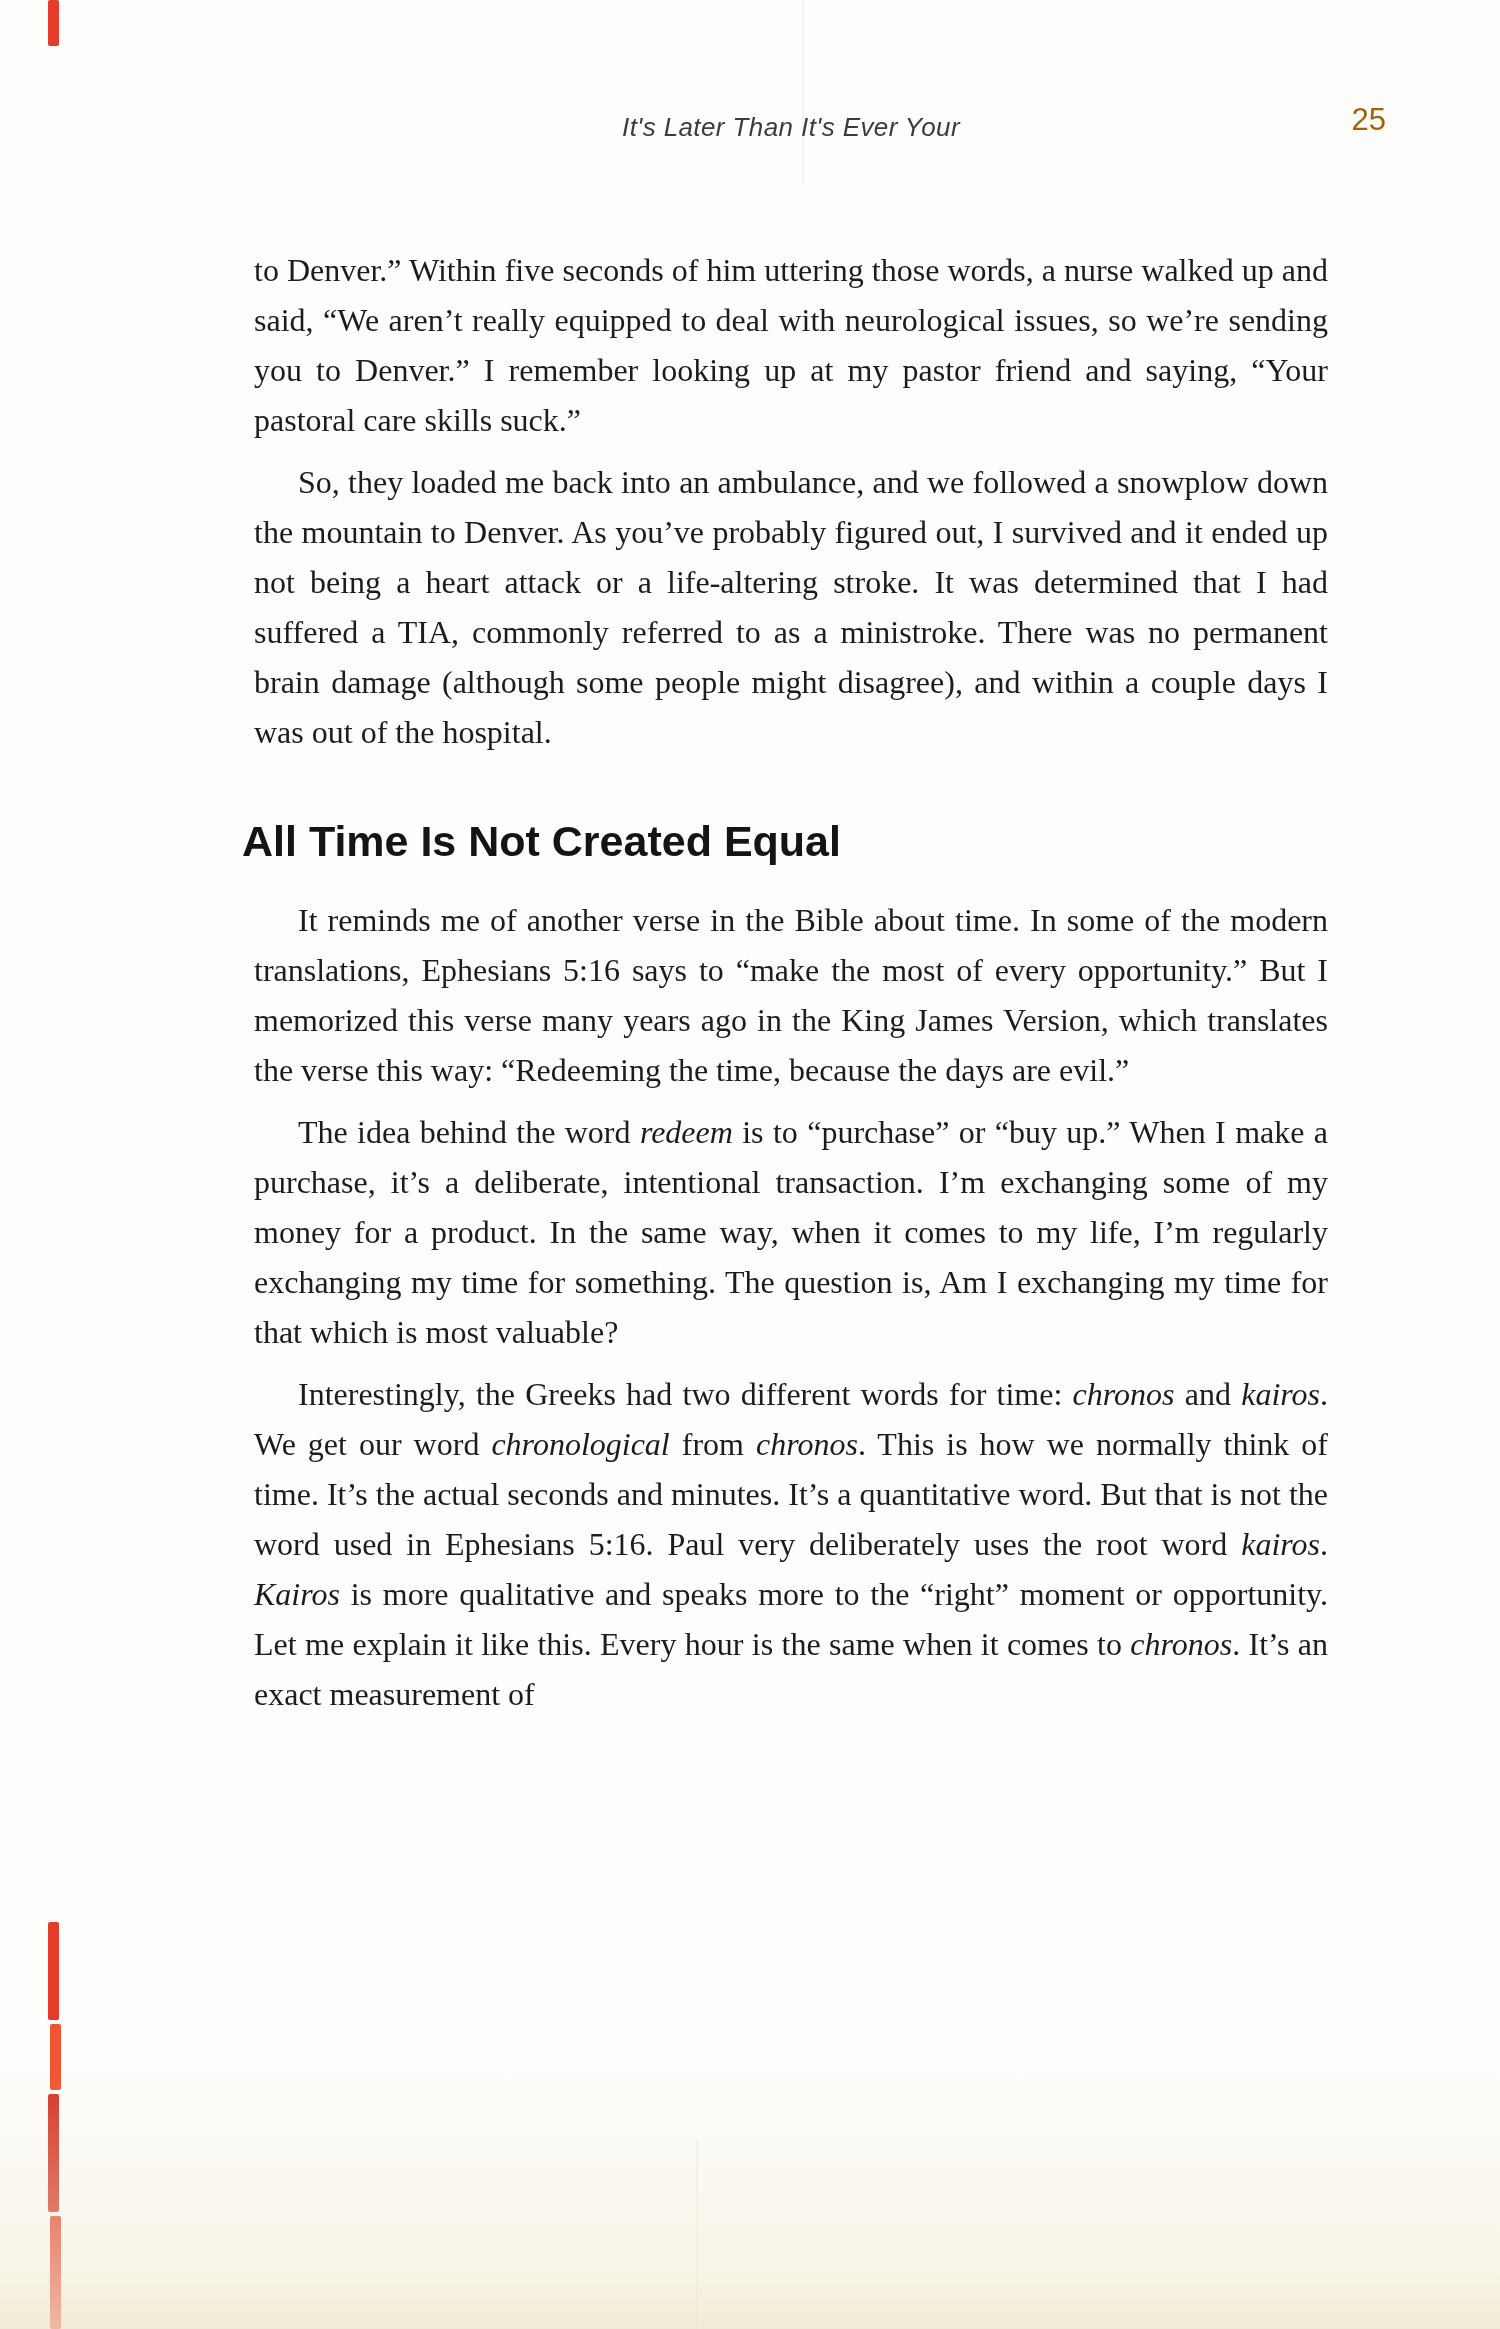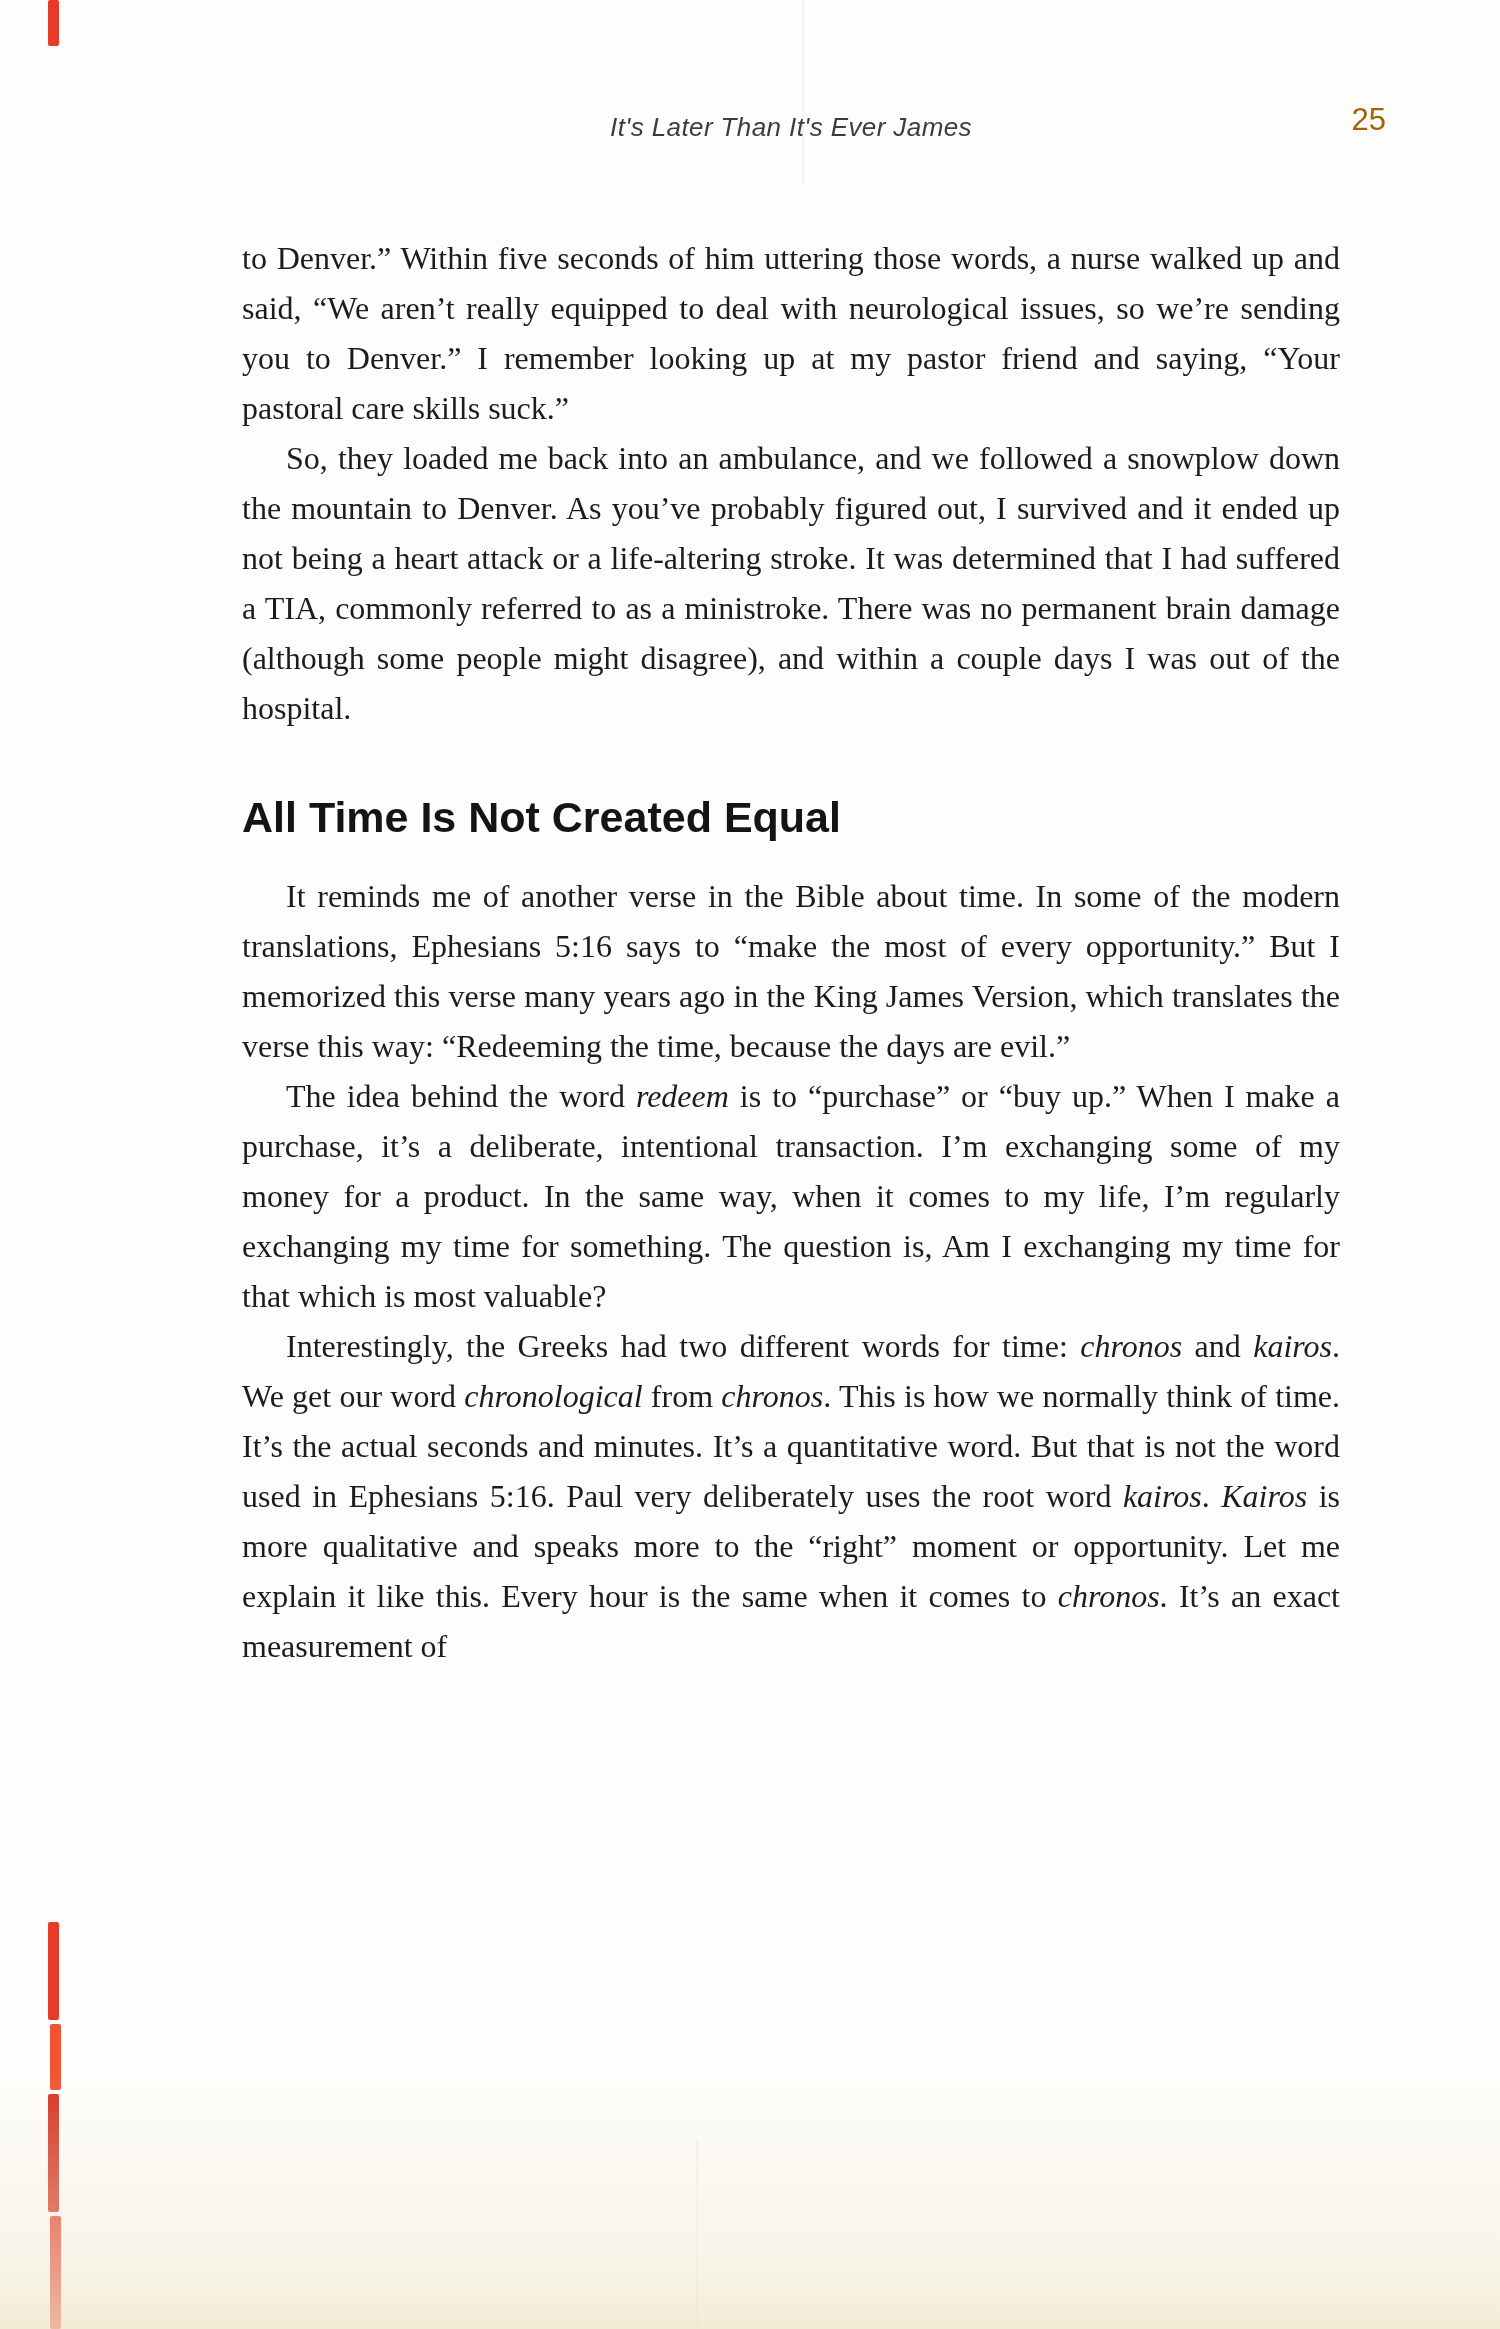--- a/index.html
+++ b/index.html
@@ -53,21 +53,21 @@
   .text-block {
     position: absolute;
     top: 233px;
     left: 242px;
     width: 1098px;
     color: #1c1c1c;
     font-size: 32px;
     line-height: 50px;
     text-align: justify;
   }
-  .para { margin: 0; }
+  .para { margin: 12px; }
   .para.indent { text-indent: 44px; }
   .it { font-style: italic; }
   .section-heading {
     font-family: "Liberation Sans", sans-serif;
     font-weight: bold;
     font-size: 43px;
     line-height: 40px;
     color: #141414;
     margin: 64px 0 34px 0;
     text-align: left;
@@ -101,21 +101,21 @@
 
   <div class="scan-mark mark-top" style="background: rgb(230, 58, 43);"></div>
   <div class="scan-mark mark-b1" style="background: rgb(230, 58, 43);"></div>
   <div class="scan-mark mark-b2" style="background: rgb(240, 85, 47);"></div>
   <div class="scan-mark mark-b3" style="background: rgb(212, 52, 36);"></div>
   <div class="scan-mark mark-b4" style="background: rgb(230, 58, 43);"></div>
   <div class="crease crease-top"></div>
   <div class="crease crease-bottom"></div>
 
   <header class="running-head">
-    <span class="head-title">It's Later Than It's Ever James</span>
+    <span class="head-title">It's Later Than It's Ever Your</span>
     <span class="page-number">25</span>
   </header>
 
   <main class="text-block">
     <p class="para"><span>to Denver.” Within five seconds of him uttering those words, a nurse walked up and said, “We aren’t really equipped to deal with neurological issues, so we’re sending you to Denver.” I remember looking up at my pastor friend and saying, “Your pastoral care skills suck.”</span></p>
     <p class="para indent"><span>So, they loaded me back into an ambulance, and we followed a snowplow down the mountain to Denver. As you’ve probably figured out, I survived and it ended up not being a heart attack or a life-altering stroke. It was determined that I had suffered a TIA, commonly referred to as a ministroke. There was no permanent brain damage (although some people might disagree), and within a couple days I was out of the hospital.</span></p>
     <h2 class="section-heading">All Time Is Not Created Equal</h2>
     <p class="para indent"><span>It reminds me of another verse in the Bible about time. In some of the modern translations, Ephesians 5:16 says to “make the most of every opportunity.” But I memorized this verse many years ago in the King James Version, which translates the verse this way: “Redeeming the time, because the days are evil.”</span></p>
     <p class="para indent"><span>The idea behind the word </span><span class="it">redeem</span><span> is to “purchase” or “buy up.” When I make a purchase, it’s a deliberate, intentional transaction. I’m exchanging some of my money for a product. In the same way, when it comes to my life, I’m regularly exchanging my time for something. The question is, Am I exchanging my time for that which is most valuable?</span></p>
     <p class="para indent"><span>Interestingly, the Greeks had two different words for time: </span><span class="it">chronos</span><span> and </span><span class="it">kairos</span><span>. We get our word </span><span class="it">chronological</span><span> from </span><span class="it">chronos</span><span>. This is how we normally think of time. It’s the actual seconds and minutes. It’s a quantitative word. But that is not the word used in Ephesians 5:16. Paul very deliberately uses the root word </span><span class="it">kairos</span><span>. </span><span class="it">Kairos</span><span> is more qualitative and speaks more to the “right” moment or opportunity. Let me explain it like this. Every hour is the same when it comes to </span><span class="it">chronos</span><span>. It’s an exact measurement of</span></p>

